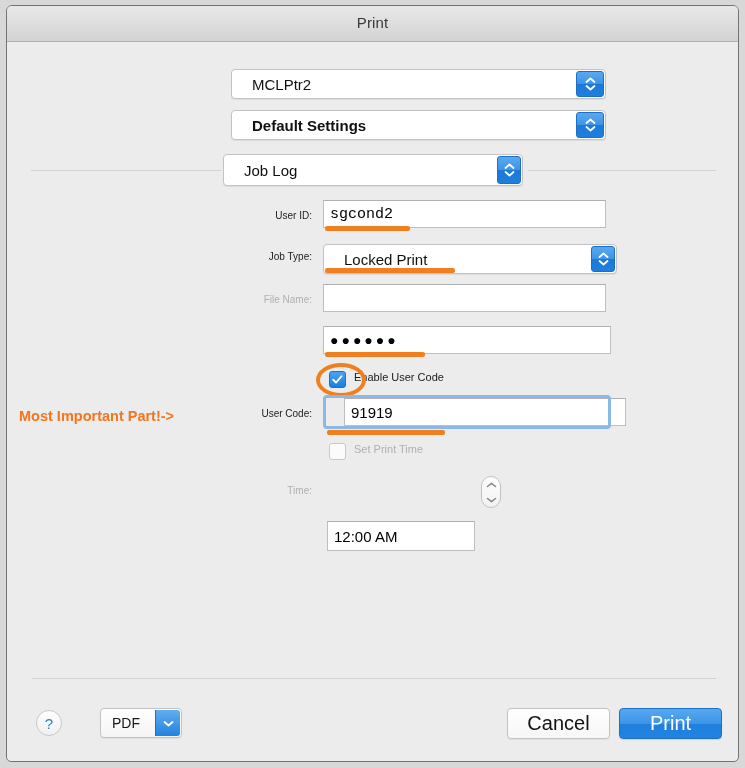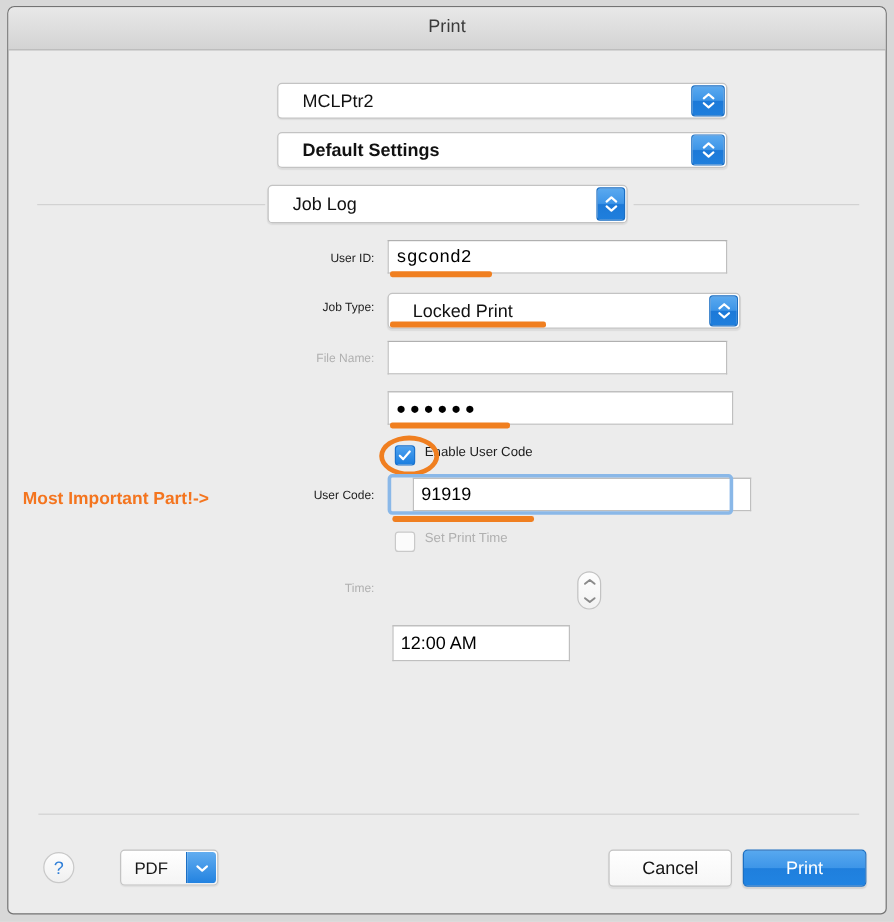--- a/index.html
+++ b/index.html
@@ -175,21 +175,21 @@
     font-size: 14.5px;
     font-weight: bold;
     color: #f4751f;
     white-space: nowrap;
   }
 
   
   .btn {
     position: absolute;
     box-sizing: border-box;
-    font-size: 15px;
+    font-size: 20px;
     display: flex;
     align-items: center;
     justify-content: center;
     border-radius: 4px;
   }
   #help-btn {
     position: absolute;
     width: 26px; height: 26px;
     border-radius: 50%;
     background: linear-gradient(to bottom,#fdfdfd,#f0f0f0);

